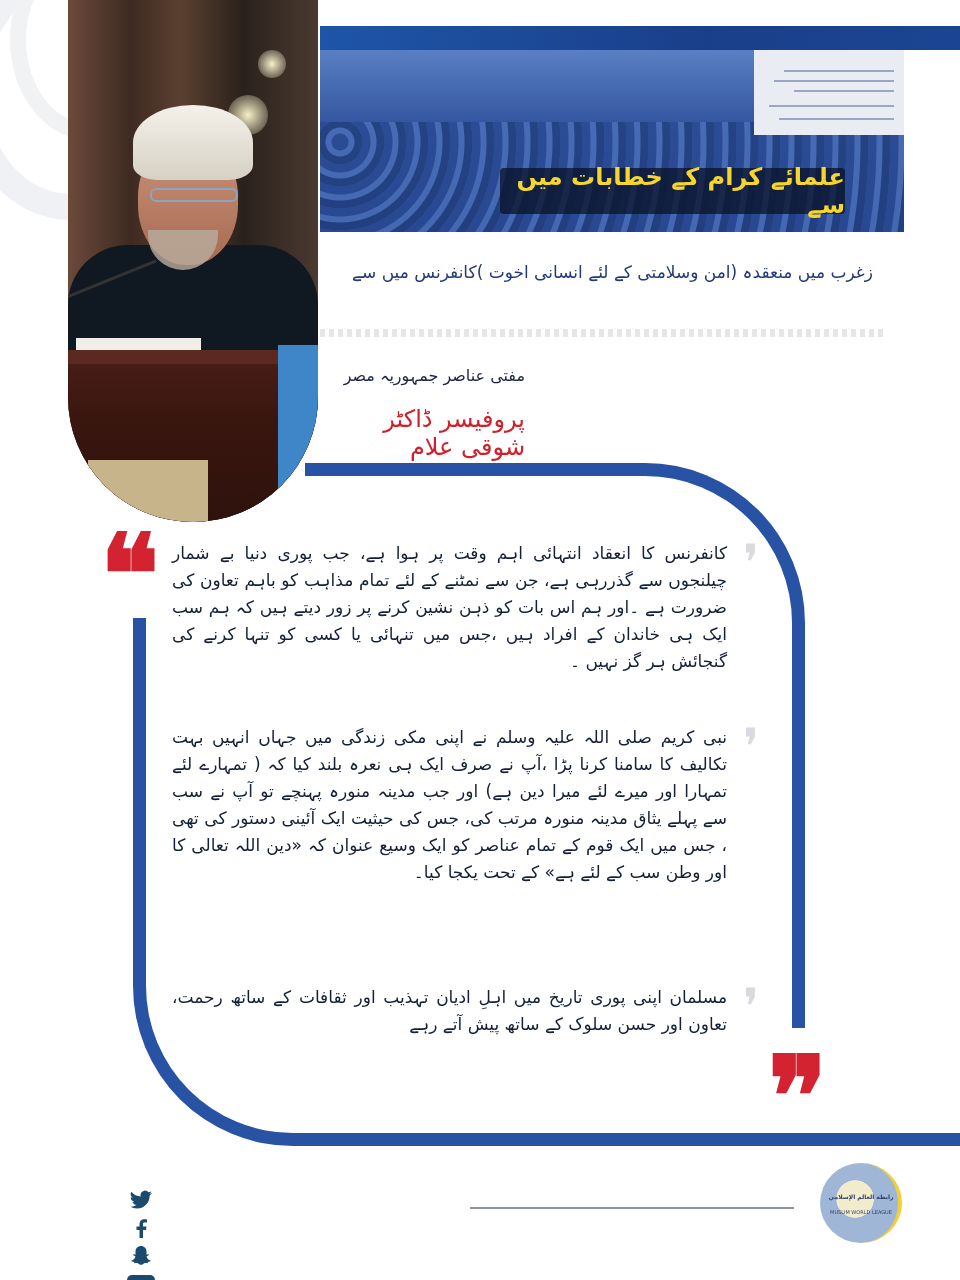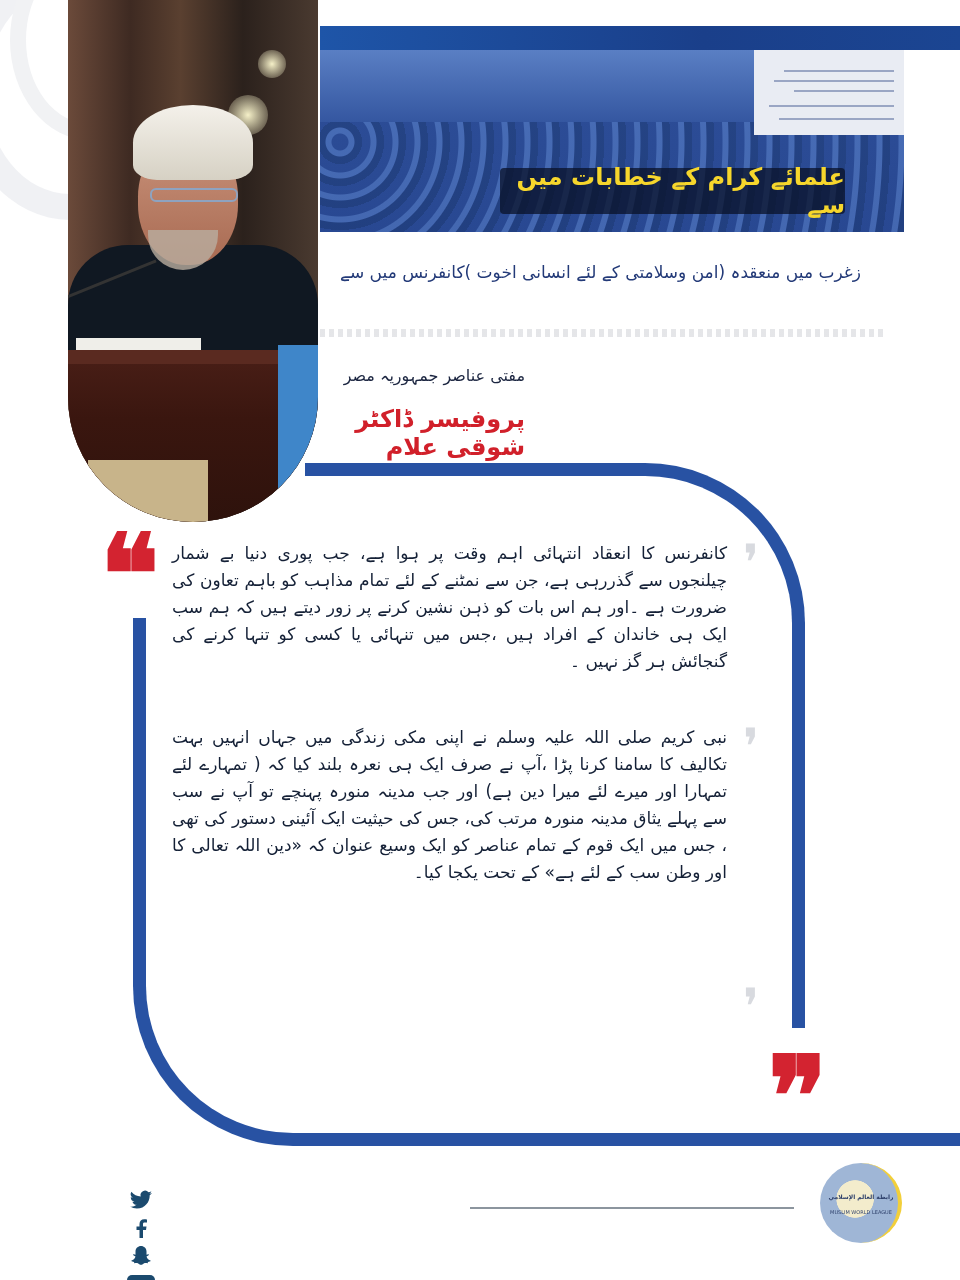--- a/index.html
+++ b/index.html
@@ -42,28 +42,28 @@
   .banner .screen-line { position: absolute; right: 10px; height: 2px; background: #9aa6c4; }
   .banner .crowd { position: absolute; left: 0; bottom: 0; width: 640px; height: 110px;
       background: repeating-radial-gradient(circle at 20px 20px, #2a4a94 0 8px, #4a6fb8 9px 14px, #22407f 15px 22px); opacity: .85; }
   .banner .swoosh { position: absolute; left: -60px; top: -60px; width: 320px; height: 320px; border-radius: 50%;
       border: 16px solid rgba(230,232,236,.85); border-color: rgba(230,232,236,.9) transparent transparent transparent; transform: rotate(-30deg); }
   .banner .caption-bar { position: absolute; left: 180px; top: 118px; width: 345px; height: 46px; background: rgba(10,18,40,.75); border-radius: 4px; }
   .banner .caption { position: absolute; left: 180px; top: 118px; width: 345px; height: 46px; direction: rtl;
       display: flex; align-items: center; justify-content: center; color: #f6d62c; font-size: 24px; font-weight: bold;
       font-family: "DejaVu Sans", sans-serif; }
 
-  .subtitle { position: absolute; left: 340px; top: 262px; width: 545px; text-align: left; direction: rtl;
+  .subtitle { position: absolute; left: 340px; top: 262px; width: 545px; text-align: center; direction: rtl;
       font-size: 17px; color: #233a78; font-family: "DejaVu Sans", sans-serif; }
   .divider { position: absolute; left: 320px; top: 329px; width: 565px; height: 8px;
       background: repeating-linear-gradient(90deg, #e2e3e6 0 5px, transparent 5px 9px); opacity: .9; }
   .role { position: absolute; left: 340px; top: 366px; width: 185px; text-align: right; direction: rtl;
       font-size: 16px; color: #1b2540; }
   .name { position: absolute; left: 330px; top: 405px; width: 195px; text-align: right; direction: rtl;
-      font-size: 24px; font-weight: bold; color: #d1202a; }
+      font-size: 24px; font-weight: normal; color: #d1202a; }
 
   
   .frame-top { position: absolute; left: 305px; top: 463px; width: 500px; height: 565px;
       border-top: 13px solid #2852a3; border-right: 13px solid #2852a3; border-radius: 0 160px 0 0; }
   .frame-bottom { position: absolute; left: 133px; top: 618px; width: 827px; height: 528px;
       border-left: 13px solid #2852a3; border-bottom: 13px solid #2852a3; border-radius: 0 0 0 160px; }
 
   .quote-open { position: absolute; left: 100px; top: 520px; font-size: 110px; line-height: 1; color: #d32330;
       font-family: "DejaVu Serif", serif; font-weight: bold; }
   .quote-close { position: absolute; left: 768px; top: 1042px; font-size: 110px; line-height: 1; color: #d32330;
@@ -140,20 +140,21 @@
 <div class="para p1">
   <span class="mark">❜</span>
   <span>کانفرنس کا انعقاد انتہائی اہم وقت پر ہوا ہے، جب پوری دنیا بے شمار چیلنجوں سے گذررہی ہے، جن سے نمٹنے کے لئے تمام مذاہب کو باہم تعاون کی ضرورت ہے ۔اور ہم اس بات کو ذہن نشین کرنے پر زور دیتے ہیں کہ ہم سب ایک ہی خاندان کے افراد ہیں ،جس میں تنہائی یا کسی کو تنہا کرنے کی گنجائش ہر گز نہیں ۔</span>
 </div>
 <div class="para p2">
   <span class="mark">❜</span>
   <span>نبی کریم صلی اللہ علیہ وسلم نے اپنی مکی زندگی میں جہاں انہیں بہت تکالیف کا سامنا کرنا پڑا ،آپ نے صرف ایک ہی نعرہ بلند کیا کہ ( تمہارے لئے تمہارا اور میرے لئے میرا دین ہے) اور جب مدینہ منورہ پہنچے تو آپ نے سب سے پہلے یثاق مدینہ منورہ مرتب کی، جس کی حیثیت ایک آئینی دستور کی تھی ، جس میں ایک قوم کے تمام عناصر کو ایک وسیع عنوان کہ «دین اللہ تعالی کا اور وطن سب کے لئے ہے» کے تحت یکجا کیا۔</span>
 </div>
 <div class="para p3">
   <span class="mark">❜</span>
+  <span>مسلمان اپنی پوری تاریخ میں اہلِ ادیان تہذیب اور ثقافات کے ساتھ رحمت، تعاون اور حسن سلوک کے ساتھ پیش آتے رہے</span>
 </div>
 
 <div class="footer">
   <span class="social">
     <svg viewBox="0 0 24 24">
         <path d="M23 5c-.8.4-1.7.6-2.6.7.9-.6 1.6-1.4 2-2.5-.9.5-1.9.9-2.9 1.1A4.5 4.5 0 0 0 11.7 8.4 12.8 12.8 0 0 1 2.4 3.7a4.5 4.5 0 0 0 1.4 6 4.4 4.4 0 0 1-2-.6v.1a4.5 4.5 0 0 0 3.6 4.4 4.6 4.6 0 0 1-2 .1 4.5 4.5 0 0 0 4.2 3.1A9 9 0 0 1 1 18.6 12.7 12.7 0 0 0 7.9 20.6c8.3 0 12.8-6.9 12.8-12.8v-.6c.9-.6 1.6-1.4 2.3-2.2z"></path>
       </svg>
   </span>
   <span class="social">
     <svg viewBox="0 0 24 24">

